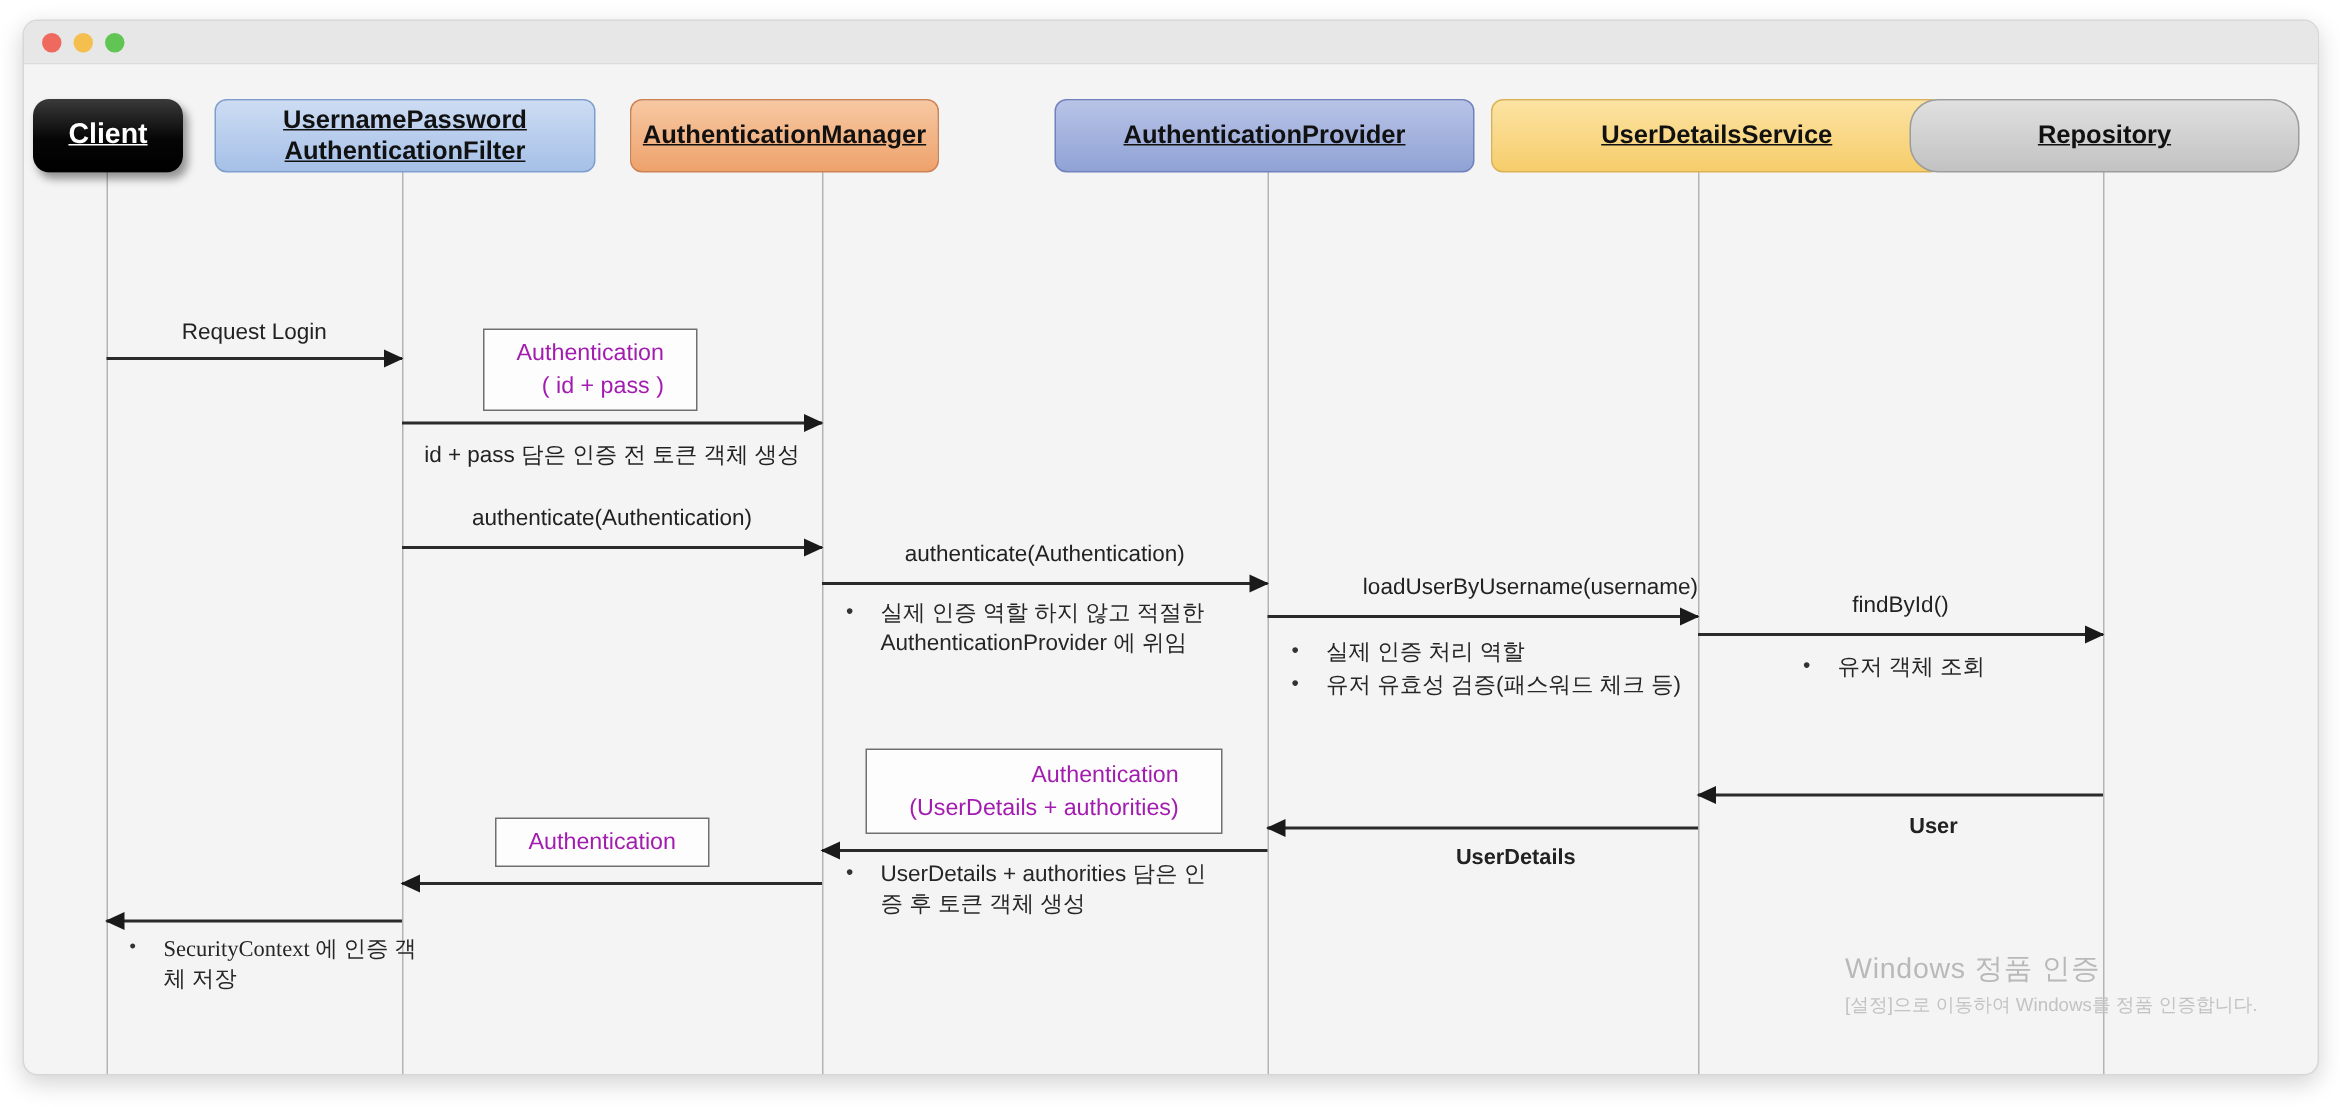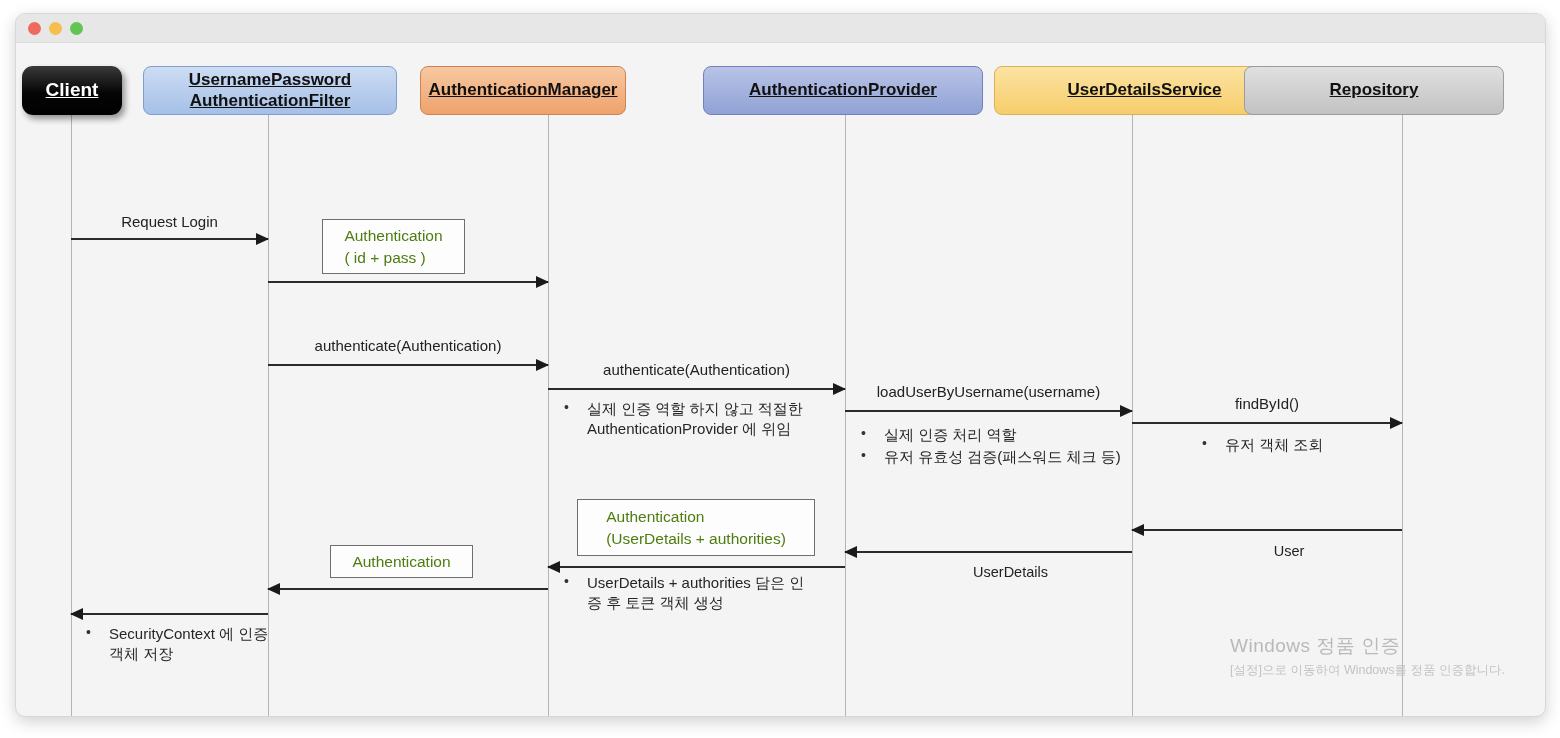--- a/index.html
+++ b/index.html
@@ -33,25 +33,25 @@
   .actor.service    { background:linear-gradient(180deg,#fce3a2,#f6cd6b); border:1px solid #dab254; }
   .actor.repository { background:linear-gradient(180deg,#e0e0e0,#c2c2c2); border:1px solid #9c9c9c; }
 
   .arr { position:absolute; height:2px; background:#2a2a2a; }
   .arr.right::after { content:""; position:absolute; right:-1px; top:-5px; width:0; height:0;
                       border-left:13px solid #1a1a1a; border-top:6px solid transparent; border-bottom:6px solid transparent; }
   .arr.left::before { content:""; position:absolute; left:-1px; top:-5px; width:0; height:0;
                       border-right:13px solid #1a1a1a; border-top:6px solid transparent; border-bottom:6px solid transparent; }
 
   .mlabel { position:absolute; text-align:center; font-size:15px; color:#222; }
-  .mlabel.bold { font-weight:normal; font-size:14.5px;padding-left:44px; }
+  .mlabel.bold { font-weight:bold; font-size:14.5px;padding-left:44px; }
 
   .msgbox { position:absolute; background:#fdfdfd; border:1.4px solid #6f6f6f;
-            display:flex; align-items:center; justify-content:center; text-align:left;
-            font-size:15.5px; color:#4d7c0f; line-height:1.4; white-space:pre-line; }
+            display:flex; align-items:center; justify-content:center; text-align:right;
+            font-size:15.5px; color:#a21caf; line-height:1.4; white-space:pre-line; }
 
   .note { position:absolute; font-size:15px; color:#262626; list-style:none; }
   .note li { position:relative; padding-left:31px; line-height:1.32; margin-bottom:2px; }
   .note li::before { content:"\2022"; position:absolute; left:8px; top:-1px; font-size:14px; color:#333; }
 
   .watermark { position:absolute; left:1230px; top:633px; }
   .watermark .wm1 { font-size:19px; color:#b9b9b9; letter-spacing:.5px; }
   .watermark .wm2 { font-size:12.5px; color:#c3c3c3; margin-top:3px; }
 </style>
 </head>
@@ -75,38 +75,39 @@
     <div class="lifeline" style="left:845px;"></div>
     <div class="lifeline" style="left:1132px;"></div>
     <div class="lifeline" style="left:1402px;"></div>
 
     <div class="actor client" style="left:22px;   width:100px;">Client</div>
     <div class="actor filter" style="left:143px;  width:254px;">UsernamePassword
 AuthenticationFilter</div>
     <div class="actor manager" style="left:420px;  width:206px;">AuthenticationManager</div>
     <div class="actor provider" style="left:703px;  width:280px;">AuthenticationProvider</div>
     <div class="actor service" style="left:994px; width:301px;">UserDetailsService</div>
-    <div class="actor repository" style="left:1244px; width:260px;">Repository</div>
+    <div class="actor repository" style="left:1273px; width:260px;border-radius:19px;">Repository</div>
 
     <div class="arr right" style="left:71px;   top:238px; width:197px;"></div>
     <div class="arr right" style="left:268px;  top:281px; width:280px;"></div>
     <div class="arr right" style="left:268px;  top:364px; width:280px;"></div>
     <div class="arr right" style="left:548px;  top:388px; width:297px;"></div>
     <div class="arr right" style="left:845px;  top:410px; width:287px;"></div>
     <div class="arr right" style="left:1132px; top:422px; width:270px;"></div>
     <div class="arr left" style="left:1132px; top:529px; width:270px;"></div>
     <div class="arr left" style="left:845px;  top:551px; width:287px;"></div>
     <div class="arr left" style="left:548px;  top:566px; width:297px;"></div>
     <div class="arr left" style="left:268px;  top:588px; width:280px;"></div>
     <div class="arr left" style="left:71px;   top:613px; width:197px;"></div>
 
     <div class="mlabel" style="left:71px;   top:213px; width:197px;">Request Login</div>
+    <div class="mlabel" style="left:268px;  top:294px; width:280px;">id + pass 담은 인증 전 토큰 객체 생성</div>
     <div class="mlabel" style="left:268px;  top:337px; width:280px;">authenticate(Authentication)</div>
     <div class="mlabel" style="left:548px;  top:361px; width:297px;">authenticate(Authentication)</div>
-    <div class="mlabel" style="left:845px;  top:383px; width:287px;">loadUserByUsername(username)</div>
+    <div class="mlabel" style="left:845px;  top:383px; width:287px;text-align:right;">loadUserByUsername(username)</div>
     <div class="mlabel" style="left:1132px; top:395px; width:270px;">findById()</div>
     <div class="mlabel bold" style="left:1132px; top:543px; width:270px;">User</div>
     <div class="mlabel bold" style="left:845px;  top:564px; width:287px;">UserDetails</div>
 
     <div class="msgbox" style="left:322px; top:219px; width:143px; height:55px;">Authentication
 ( id + pass )</div>
     <div class="msgbox" style="left:577px; top:499px; width:238px; height:57px;">Authentication
 (UserDetails +  authorities)</div>
     <div class="msgbox" style="left:330px; top:545px; width:143px; height:33px;">Authentication</div>
 
@@ -116,21 +117,21 @@
     <ul class="note" style="left:853px; top:425px; width:280px;">
       <li>실제 인증 처리 역할</li>
       <li>유저 유효성 검증(패스워드 체크 등)</li>
     </ul>
     <ul class="note" style="left:1194px; top:435px; width:260px;">
       <li>유저 객체 조회</li>
     </ul>
     <ul class="note" style="left:556px; top:573px; width:258px;">
       <li>UserDetails +  authorities 담은 인증 후 토큰 객체 생성</li>
     </ul>
-    <ul class="note" style="left:78px; top:624px; width:200px;">
+    <ul class="note" style="left:78px; top:624px; width:200px;font-family:Liberation Serif, serif;">
       <li>SecurityContext 에 인증 객체 저장</li>
     </ul>
 
     <div class="watermark">
       <div class="wm1">Windows 정품 인증</div>
       <div class="wm2">[설정]으로 이동하여 Windows를 정품 인증합니다.</div>
     </div>
 
   </div>
 </div>

